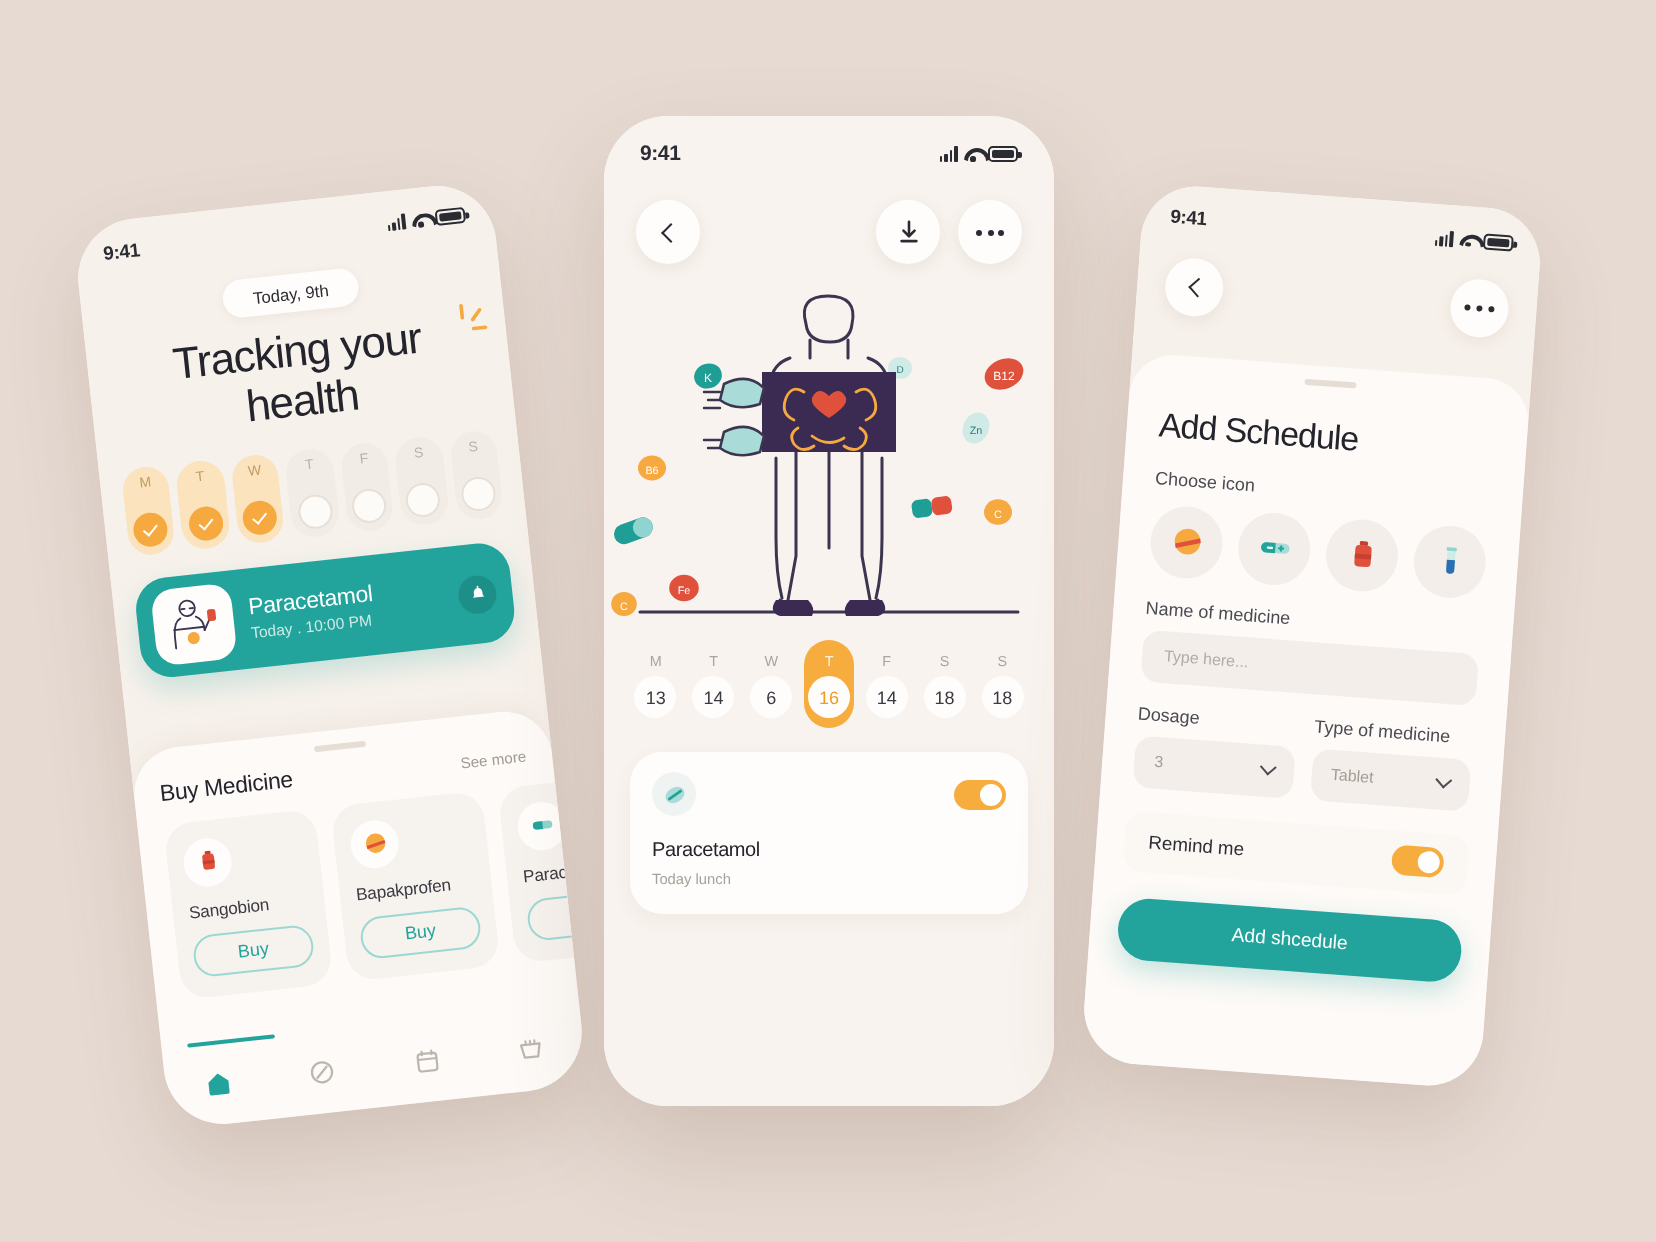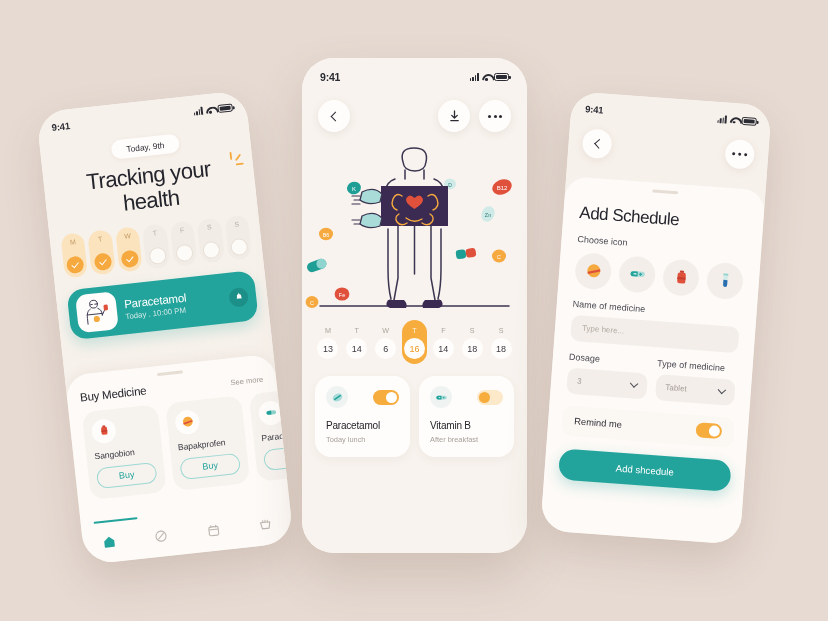--- a/index.html
+++ b/index.html
@@ -533,37 +533,20 @@
               </svg>
             </span>
             <span class="tgl on">
                 <b></b>
               </span>
           </div>
           <div class="sched-name">Paracetamol</div>
           <div class="sched-sub">Today lunch</div>
         </div>
 
-        <div class="sched-card">
-          <div class="sched-top">
-            <span class="sched-ic">
-              <svg viewBox="0 0 16 16" width="13" height="13">
-                <rect x="1.6" y="5.8" width="12.8" height="4.6" rx="2.3" fill="#A9DCD8"></rect>
-                <path d="M3.9 5.8 H8 V10.4 H3.9 A2.3 2.3 0 0 1 3.9 5.8 Z" fill="#22A39B"></path>
-                <path d="M4.6 8.1 h1.8" stroke="#fff" stroke-width="1"></path>
-                <path d="M10.6 7.2 v1.8 M9.7 8.1 h1.8" stroke="#22A39B" stroke-width="1"></path>
-              </svg>
-            </span>
-            <span class="tgl off">
-                <b></b>
-              </span>
-          </div>
-          <div class="sched-name">Vitamin B</div>
-          <div class="sched-sub">After breakfast</div>
-        </div>
       </div>
 
     </div>
   </div>
 
   <div class="phone" id="phone3">
     <div class="screen">
 
       <div class="statusbar">
         <div class="time">9:41</div>

